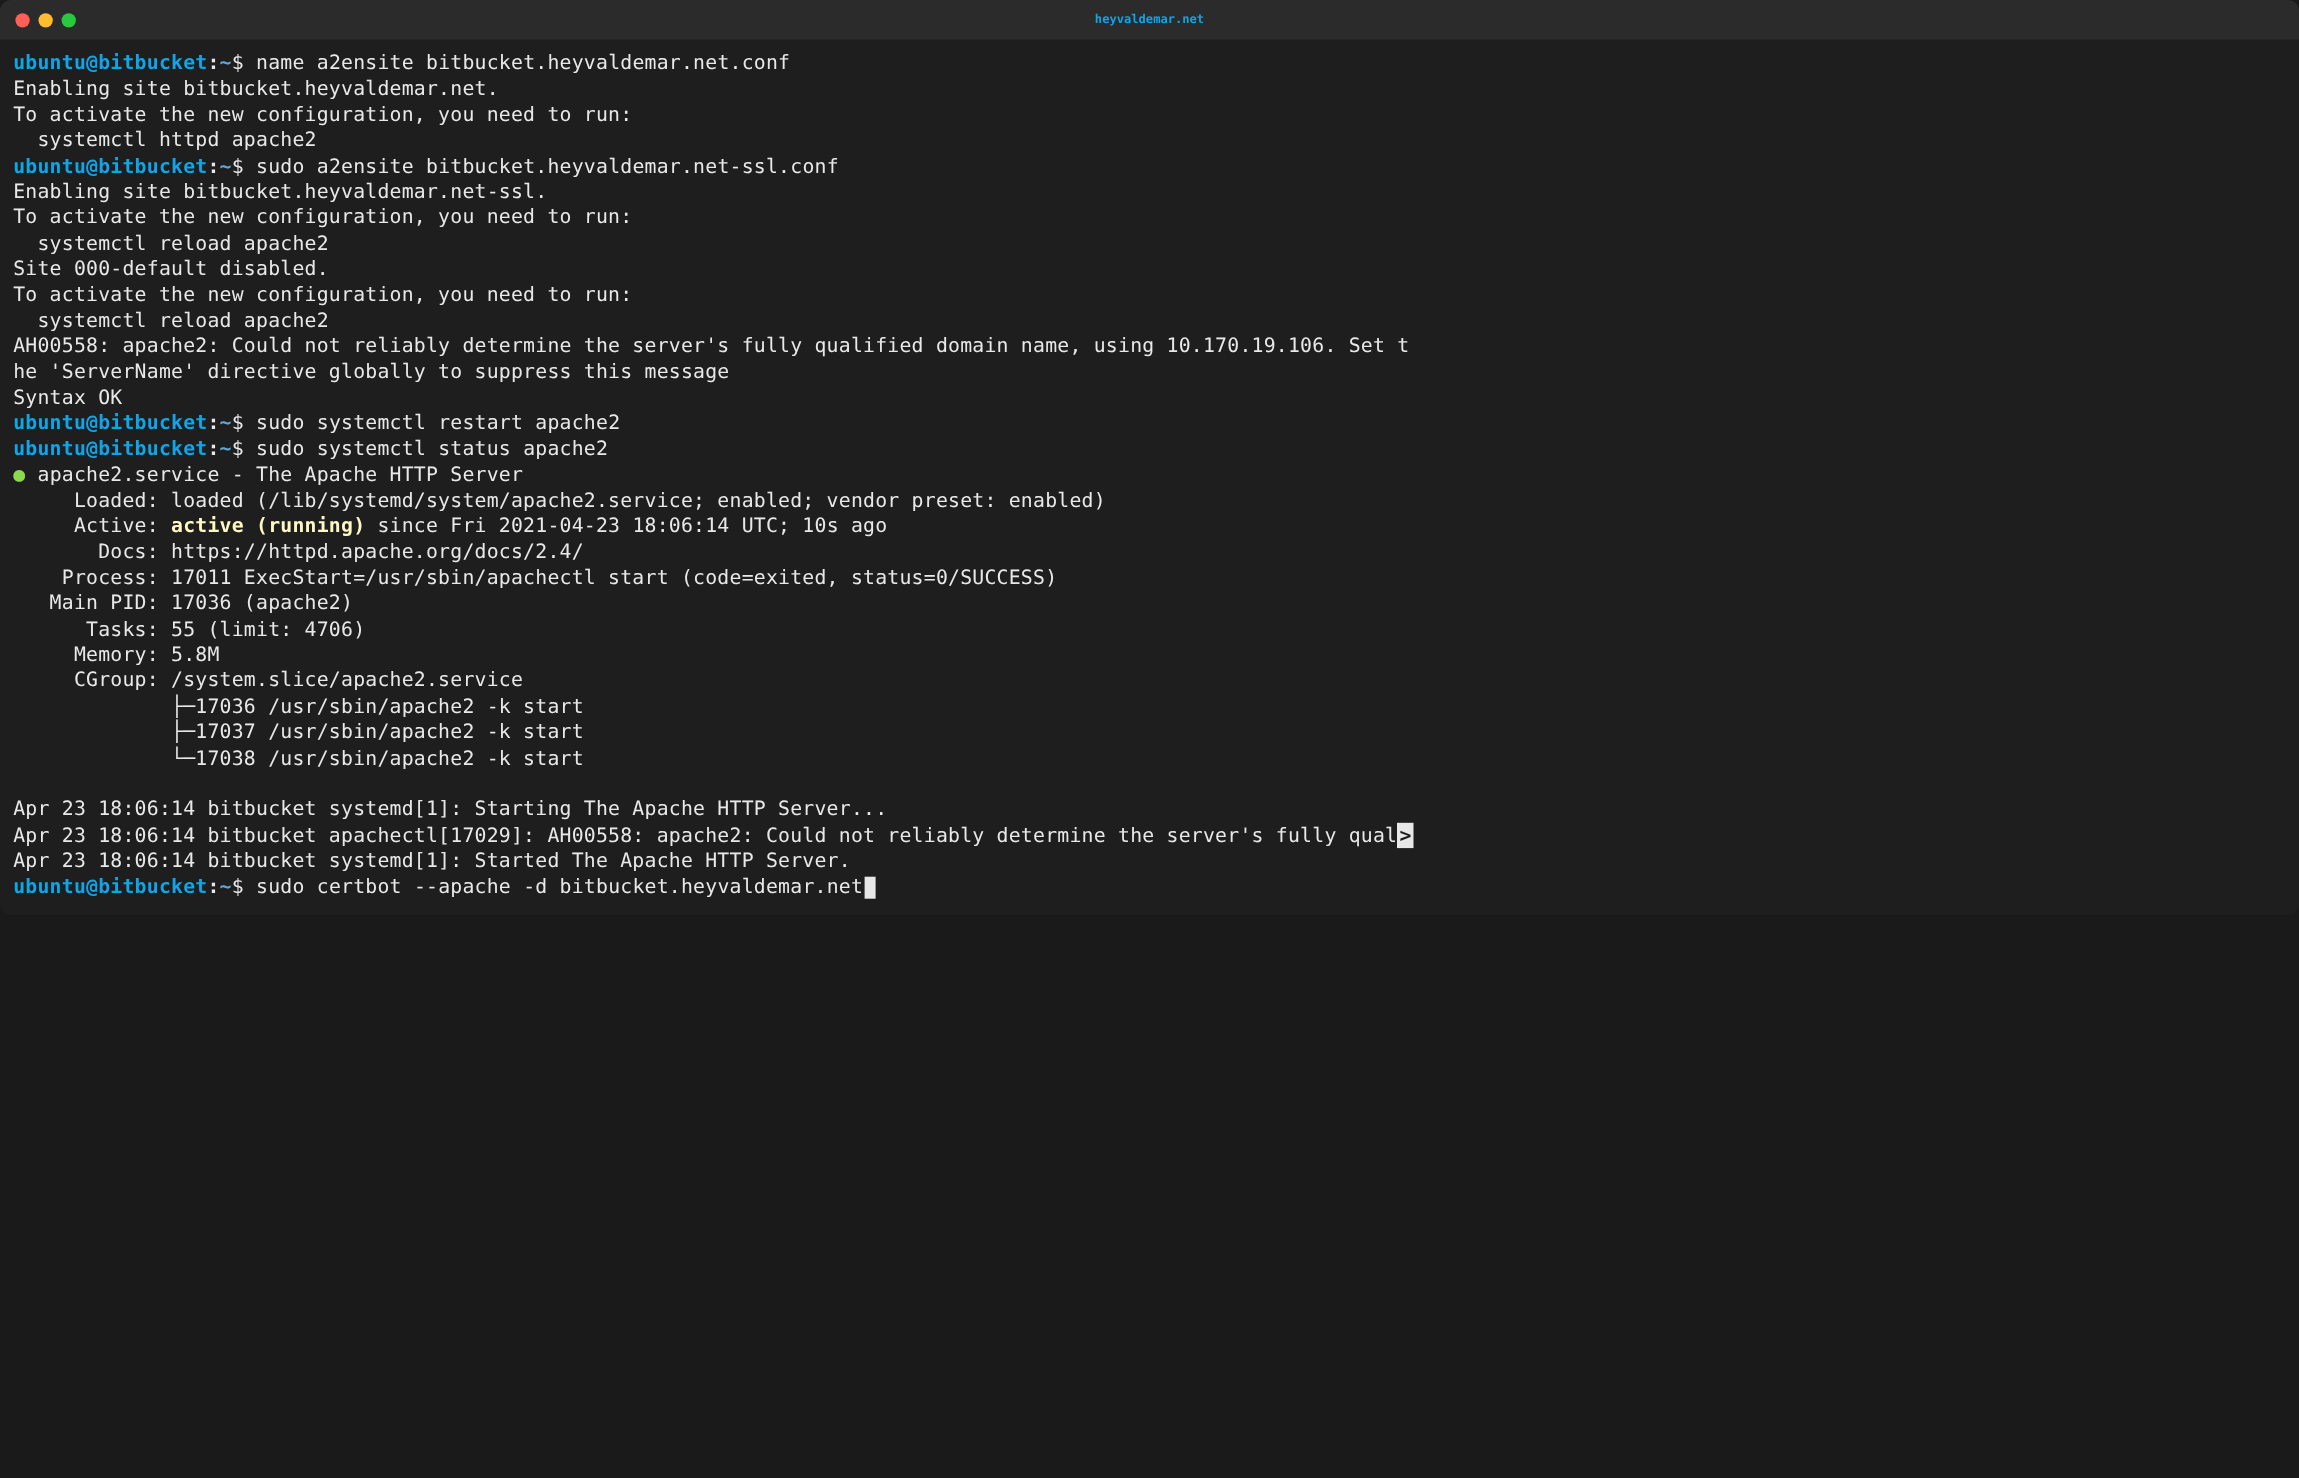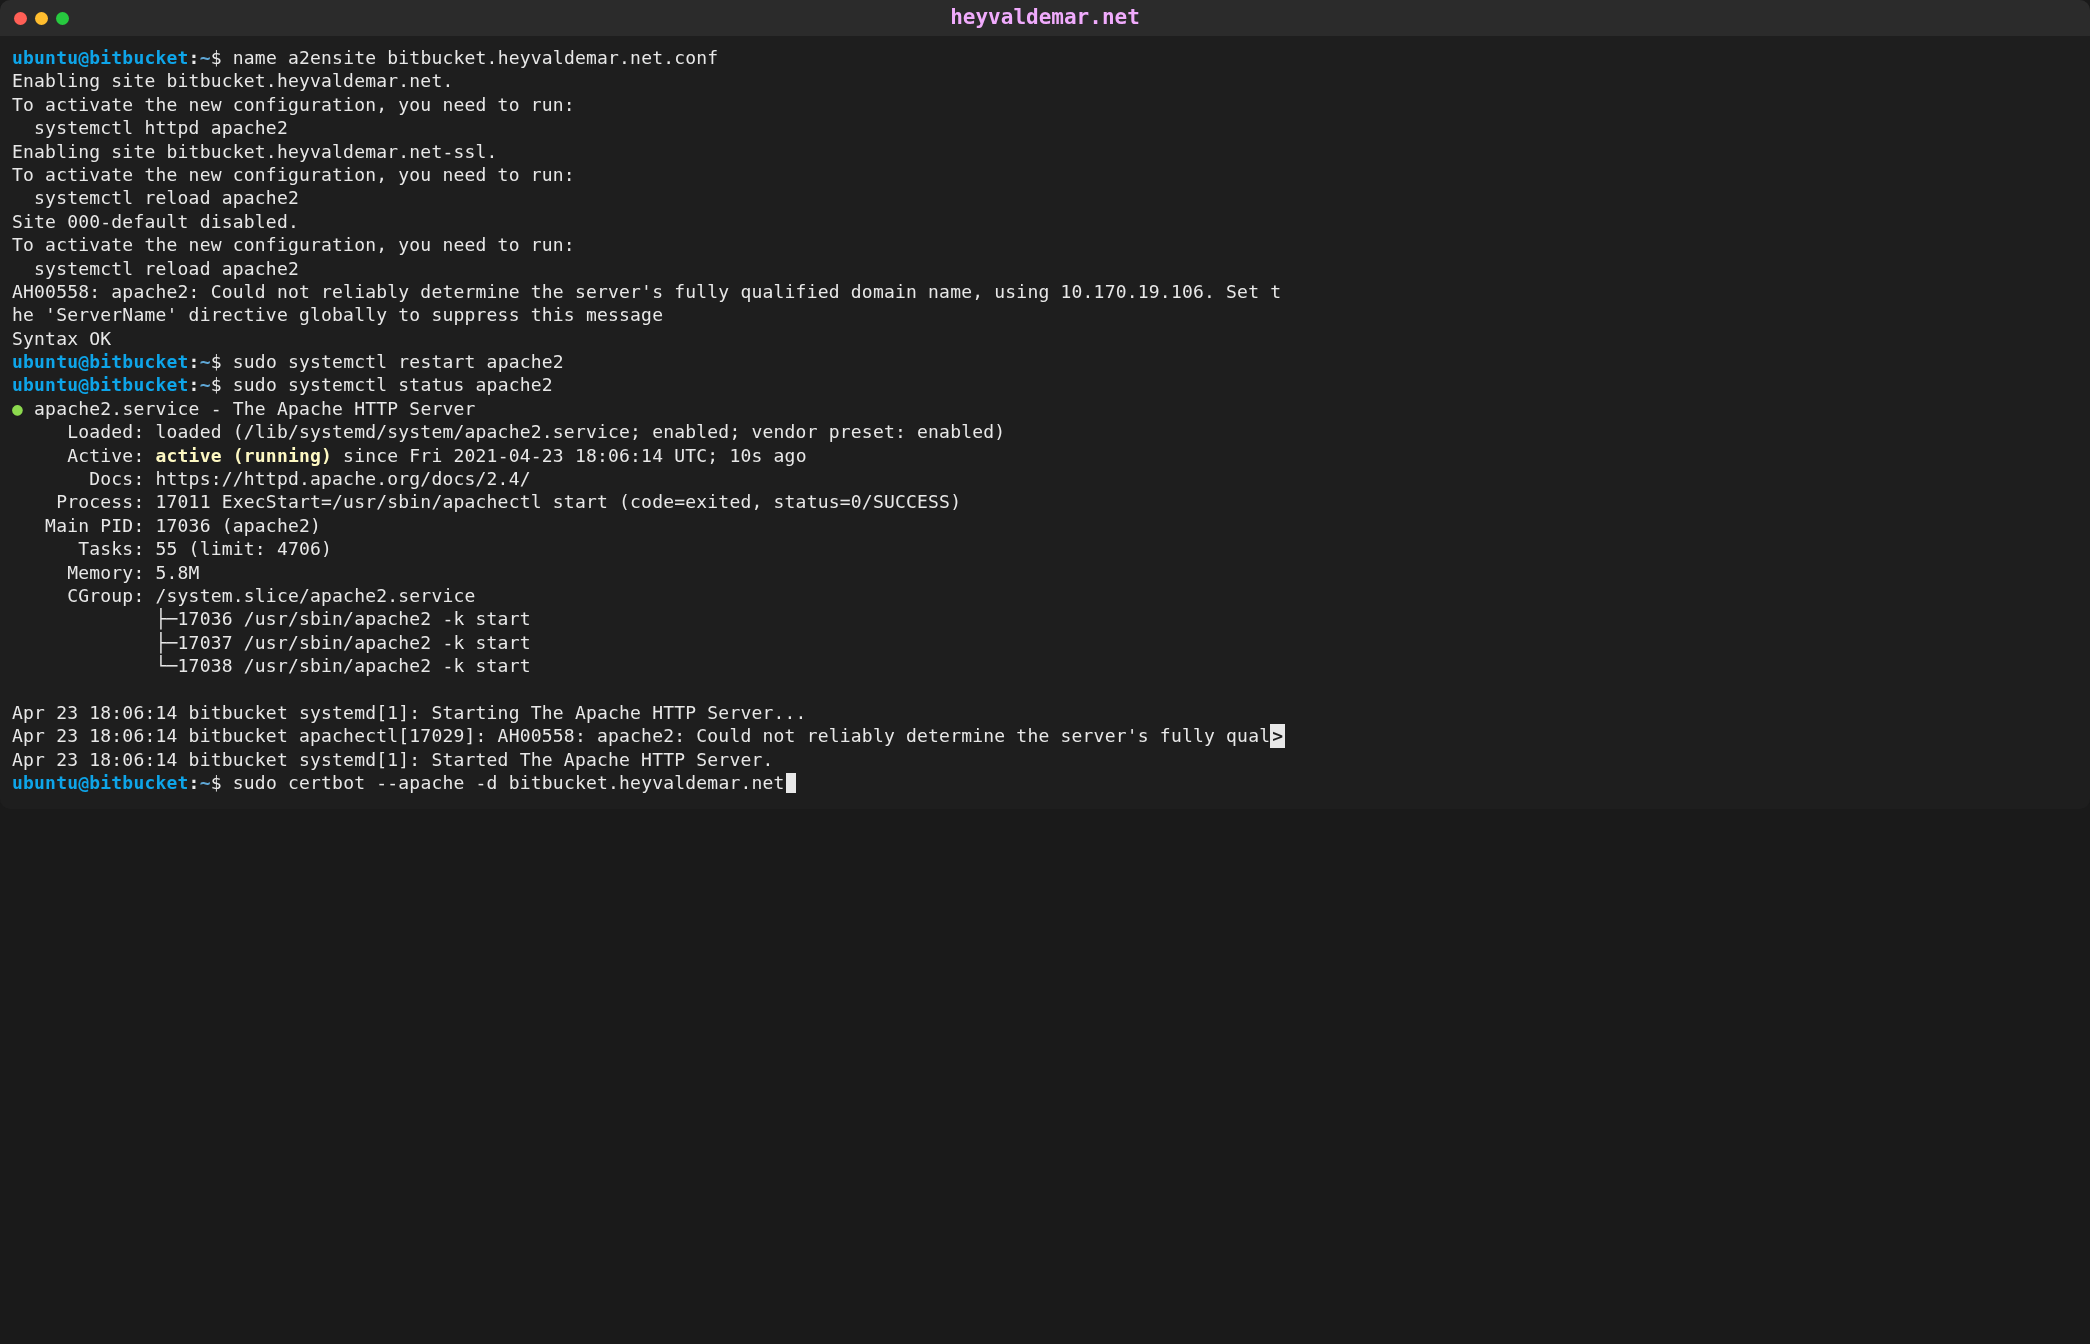--- a/index.html
+++ b/index.html
@@ -43,22 +43,22 @@
       height: 13px;
       border-radius: 50%;
     }
     .tl-close { background: #ff5f56; }
     .tl-min { background: #ffbd2e; }
     .tl-max { background: #27c93f; }
     .window-title {
       position: absolute;
       left: 50%;
       transform: translateX(-50%);
-      color: #f0abfc;
-      font-size: 21px;
+      color: #0ea5e9;
+      font-size: 11px;
       font-weight: 600;
     }
     .terminal {
       padding: 10px 12px 14px 12px;
       white-space: pre;
       letter-spacing: 0.2px;
       overflow: hidden;
     }
     .user { color: #0ea5e9; font-weight: bold; }
     .colon-tilde { color: #e8e8e8; font-weight: bold; }
@@ -91,20 +91,20 @@
     <div class="traffic-lights">
       <div class="traffic-light tl-close"></div>
       <div class="traffic-light tl-min"></div>
       <div class="traffic-light tl-max"></div>
     </div>
     <div class="window-title">heyvaldemar.net</div>
   </div>
 
   <div class="terminal"><span class="line"><span class="user">ubuntu@bitbucket</span><span class="colon-tilde">:</span><span class="tilde">~</span><span class="dollar">$</span><span> name a2ensite bitbucket.heyvaldemar.net.conf</span></span><span class="line">Enabling site bitbucket.heyvaldemar.net.
 To activate the new configuration, you need to run:
-  systemctl httpd apache2</span><span class="line">Enabling site bitbucket.heyvaldemar.net-ssl.
+  systemctl httpd apache2</span><span class="line"><span class="user">ubuntu@bitbucket</span><span class="colon-tilde">:</span><span class="tilde">~</span><span class="dollar">$</span><span> sudo a2ensite bitbucket.heyvaldemar.net-ssl.conf</span></span><span class="line">Enabling site bitbucket.heyvaldemar.net-ssl.
 To activate the new configuration, you need to run:
   systemctl reload apache2</span><span class="line">Site 000-default disabled.
 To activate the new configuration, you need to run:
   systemctl reload apache2</span><span class="line">AH00558: apache2: Could not reliably determine the server's fully qualified domain name, using 10.170.19.106. Set t
 he 'ServerName' directive globally to suppress this message
 Syntax OK</span><span class="line"><span class="user">ubuntu@bitbucket</span><span class="colon-tilde">:</span><span class="tilde">~</span><span class="dollar">$</span><span> sudo systemctl restart apache2</span></span><span class="line"><span class="user">ubuntu@bitbucket</span><span class="colon-tilde">:</span><span class="tilde">~</span><span class="dollar">$</span><span> sudo systemctl status apache2</span></span><span class="line"><span class="bullet">●</span><span> apache2.service - The Apache HTTP Server</span></span><span class="line">     Loaded: loaded (/lib/systemd/system/apache2.service; enabled; vendor preset: enabled)</span><span class="line"><span>     Active: </span><span class="green-bold">active (running)</span><span> since Fri 2021-04-23 18:06:14 UTC; 10s ago</span></span><span class="line">       Docs: https://httpd.apache.org/docs/2.4/</span><span class="line">    Process: 17011 ExecStart=/usr/sbin/apachectl start (code=exited, status=0/SUCCESS)</span><span class="line">   Main PID: 17036 (apache2)</span><span class="line">      Tasks: 55 (limit: 4706)</span><span class="line">     Memory: 5.8M</span><span class="line">     CGroup: /system.slice/apache2.service</span><span class="line">             ├─17036 /usr/sbin/apache2 -k start</span><span class="line">             ├─17037 /usr/sbin/apache2 -k start</span><span class="line">             └─17038 /usr/sbin/apache2 -k start</span><span class="line"> </span><span class="line">Apr 23 18:06:14 bitbucket systemd[1]: Starting The Apache HTTP Server...</span><span class="line"><span>Apr 23 18:06:14 bitbucket apachectl[17029]: AH00558: apache2: Could not reliably determine the server's fully qual</span><span class="truncate-marker">&gt;</span></span><span class="line">Apr 23 18:06:14 bitbucket systemd[1]: Started The Apache HTTP Server.</span><span class="line"><span class="user">ubuntu@bitbucket</span><span class="colon-tilde">:</span><span class="tilde">~</span><span class="dollar">$</span><span> sudo certbot --apache -d bitbucket.heyvaldemar.net</span><span class="cursor"></span></span></div>
 </div>
 
 </body></html>

